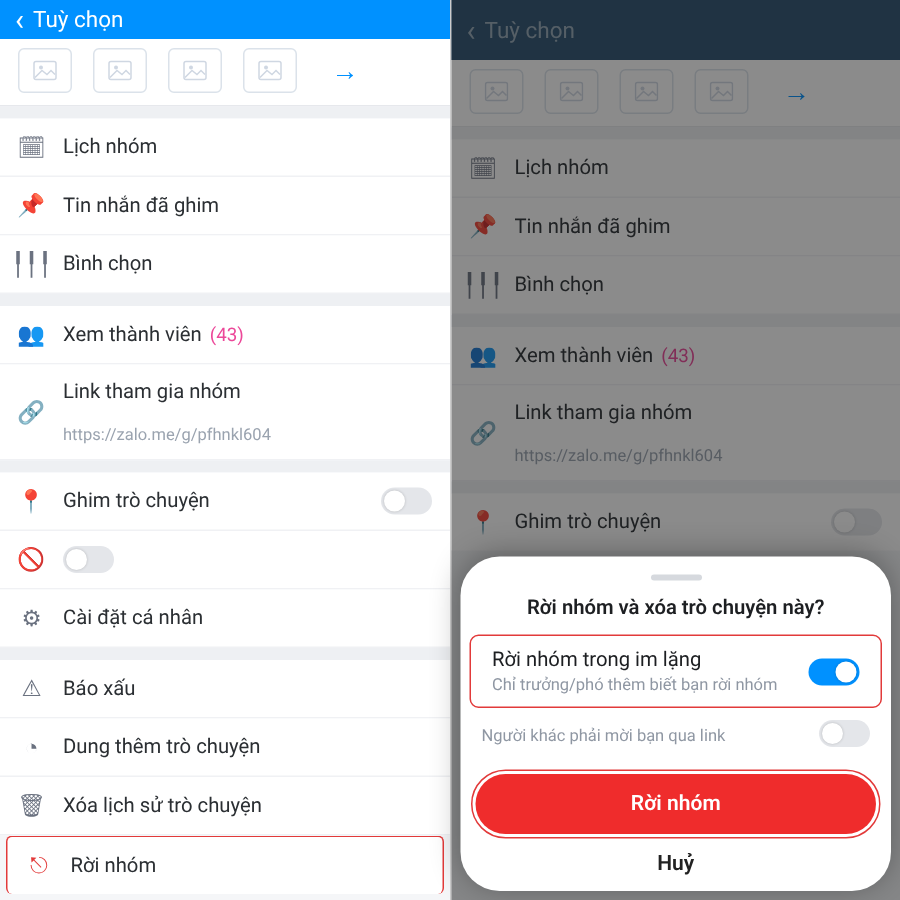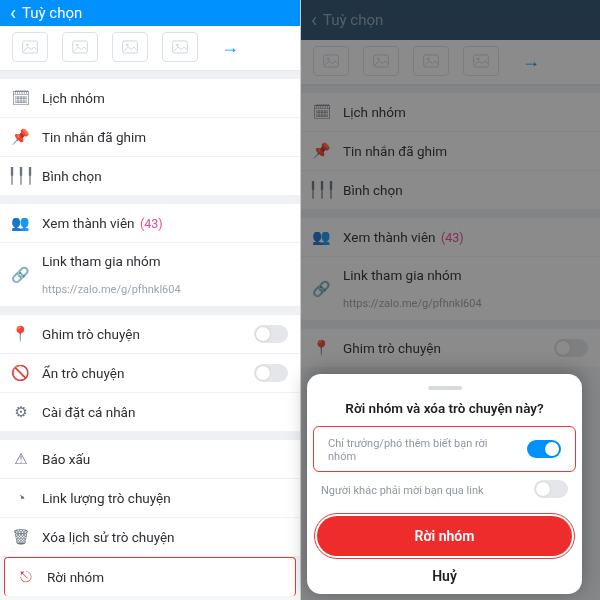--- a/index.html
+++ b/index.html
@@ -38,21 +38,21 @@
   .toggle.on::after { left:auto; right:2px; }
 
   .leave-row { color:#e23a3a; }
   .leave-row .ic { color:#e23a3a; }
   .hl-red { border:1.5px solid #e23a3a; border-radius:4px; }
 
   
   .dim { position:absolute; inset:0; background:rgba(0,0,0,.45); }
 
   
-  .sheet { position:absolute; left:6px; right:18px; bottom:6px; background:#fff; border-radius:14px; padding:12px 0 6px; box-shadow:0 -2px 20px rgba(0,0,0,.3); }
+  .sheet { position:absolute; left:6px; right:6px; bottom:6px; background:#fff; border-radius:26px; padding:12px 0 6px; box-shadow:0 -2px 20px rgba(0,0,0,.3); }
   .grab { width:34px; height:4px; background:#d6d9de; border-radius:2px; margin:0 auto 10px; }
   .sheet-title { text-align:center; font-size:13.5px; font-weight:600; padding:0 14px 10px; color:#1d1f22; }
   .opt { padding:8px 14px; display:flex; align-items:center; gap:10px; }
   .opt .txtwrap { flex:1; }
   .opt .t1 { font-size:13.5px; color:#1d1f22; }
   .opt .t2 { font-size:11px; color:#8f97a3; margin-top:2px; }
   .opt.hl { margin:0 6px; border:1.5px solid #e23a3a; border-radius:6px; }
   .btn { margin:10px 10px 0; height:40px; border-radius:20px; background:#ef2c2c; color:#fff; display:flex; align-items:center; justify-content:center; font-weight:600; font-size:14px; }
   .btn.hl { outline:1.5px solid #e23a3a; outline-offset:2px; }
   .cancel { text-align:center; padding:12px 0 4px; font-size:14px; font-weight:600; color:#222; }
@@ -130,35 +130,34 @@
       </span>
     </div>
     <div class="sep"></div>
     <div class="row">
       <span class="ic">📍</span>
       <span class="lbl">Ghim trò chuyện</span>
       <span class="toggle"></span>
     </div>
     <div class="row">
       <span class="ic">🚫</span>
-      <span class="lbl">Ẩn trò chuyện</span>
       <span class="toggle"></span>
     </div>
     <div class="row">
       <span class="ic">⚙︎</span>
       <span class="lbl">Cài đặt cá nhân</span>
     </div>
     <div class="sep"></div>
     <div class="row">
       <span class="ic">⚠︎</span>
       <span class="lbl">Báo xấu</span>
     </div>
     <div class="row">
       <span class="ic">◔</span>
-      <span class="lbl">Link lượng trò chuyện</span>
+      <span class="lbl">Dung thêm trò chuyện</span>
     </div>
     <div class="row">
       <span class="ic">🗑︎</span>
       <span class="lbl">Xóa lịch sử trò chuyện</span>
     </div>
     <div class="row leave-row hl-red" style="margin:0 4px 4px;">
       <span class="ic">⎋</span>
       <span class="lbl">Rời nhóm</span>
     </div>
   </div>
@@ -232,20 +231,21 @@
   </div>
 
   <div class="dim"></div>
 
   <div class="sheet">
     <div class="grab"></div>
     <div class="sheet-title">Rời nhóm và xóa trò chuyện này?</div>
 
     <div class="opt hl">
       <div class="txtwrap">
+        <div class="t1">Rời nhóm trong im lặng</div>
         <div class="t2">Chỉ trưởng/phó thêm biết bạn rời nhóm</div>
       </div>
       <span class="toggle on"></span>
     </div>
 
     <div class="opt">
       <div class="txtwrap">
         <div class="t2">Người khác phải mời bạn qua link</div>
       </div>
       <span class="toggle"></span>

